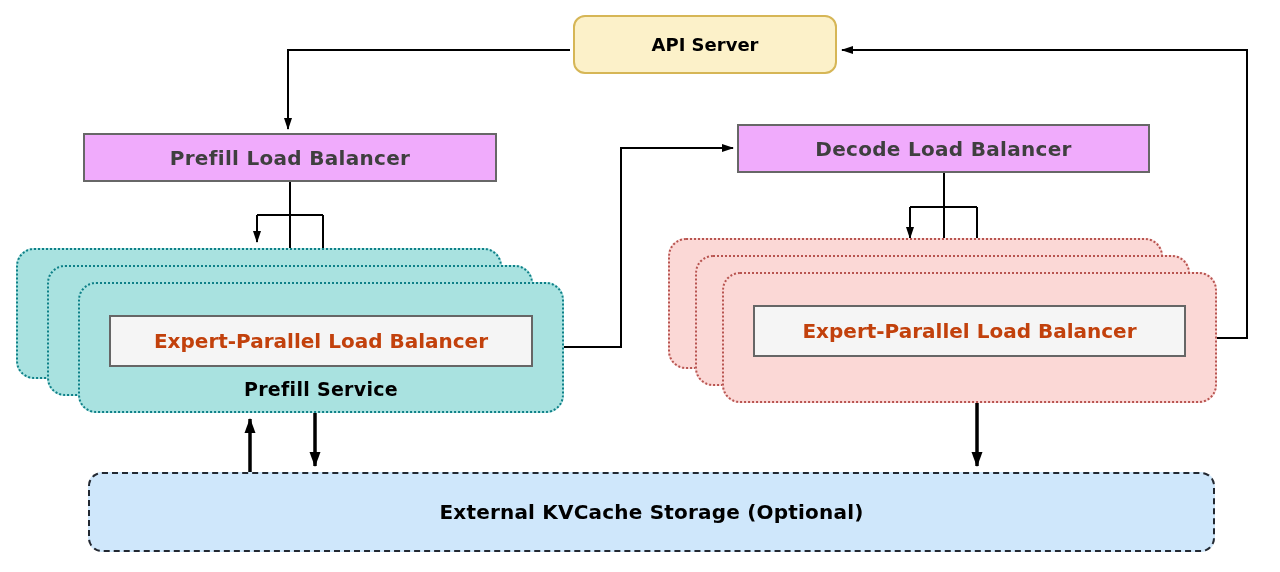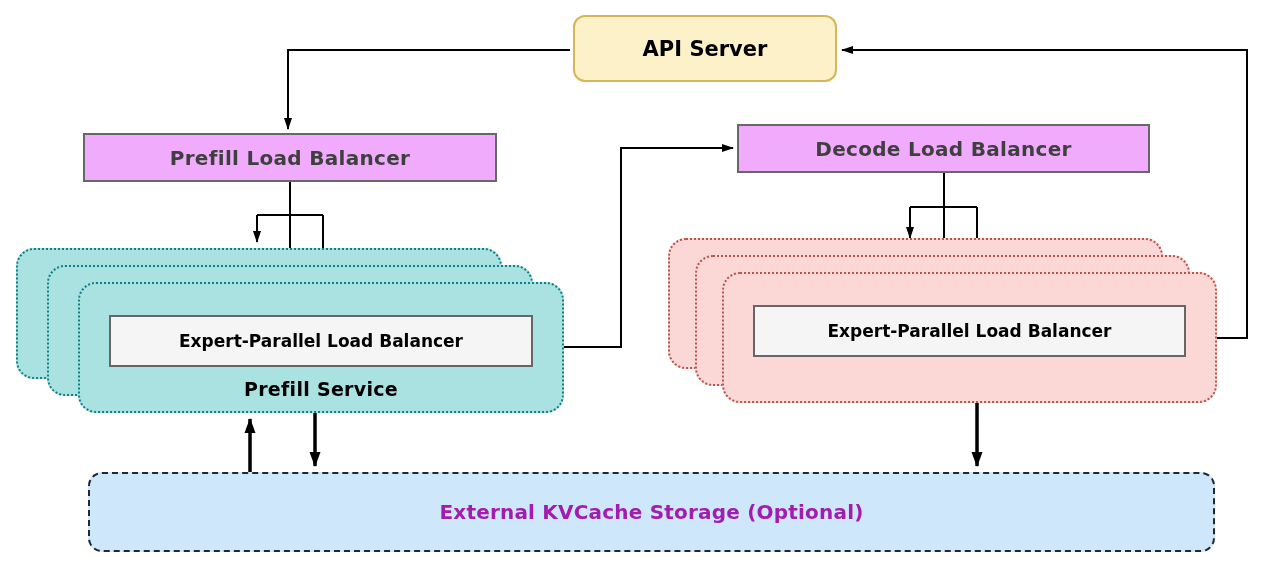--- a/index.html
+++ b/index.html
@@ -3,23 +3,23 @@
 <meta charset="utf-8">
 <style>
   html,body{margin:0;padding:0;background:#fff;}
   .canvas{
     position:relative;width:1280px;height:572px;background:#ffffff;overflow:hidden;
     font-family:"DejaVu Sans","Liberation Sans",sans-serif;
   }
   .connectors{position:absolute;left:0;top:0;width:1280px;height:572px;pointer-events:none;}
   .node{position:absolute;display:flex;align-items:center;justify-content:center;box-sizing:border-box;}
   .api{
-    left:573px;top:15px;width:264px;height:67px;
+    left:573px;top:15px;width:264px;height:59px;
     background:#FCF1C9;border:2px solid #D6B656;border-radius:12px;
-    font-weight:bold;font-size:21px;color:#000;
+    font-weight:bold;font-size:18px;color:#000;
   }
   .lb{
     background:#f0abfc;border:2px solid #676767;
     font-weight:bold;font-size:20px;color:#3F3F3F;letter-spacing:.3px;
   }
   .prefill-lb{left:83px;top:133px;width:414px;height:49px;}
   .decode-lb{left:737px;top:124px;width:413px;height:49px;}
   .card{position:absolute;box-sizing:border-box;border-radius:18px;}
   .teal .card{background:#A9E2E0;border:2px dotted #0E8088;}
   .pink .card{background:#FBD8D6;border:2px dotted #B85450;}
@@ -30,30 +30,30 @@
   .card-mid-prefill{left:31px;top:17px;}
   .card-front-prefill{left:62px;top:34px;}
   .card-mid-decode{left:27px;top:17px;}
   .card-front-decode{left:54px;top:34px;}
   .teal .card{width:486px;height:131px;}
   .pink .card{width:495px;height:131px;}
   .eplb{
     position:absolute;left:29px;top:31px;right:29px;height:52px;
     background:#F5F5F5;border:2px solid #666;box-sizing:border-box;
     display:flex;align-items:center;justify-content:center;
-    font-weight:bold;font-size:17px;color:#000000;
+    font-weight:bold;font-size:20px;color:#c2410c;
   }
   .svc-label{
     position:absolute;left:0;top:94px;width:100%;text-align:center;
     font-weight:bold;font-size:19px;color:#000;letter-spacing:.3px;
   }
   .kvcache{
     left:88px;top:472px;width:1127px;height:80px;
     background:#CFE7FB;border:2px dashed #222831;border-radius:14px;
-    font-weight:bold;font-size:20px;color:#a21caf;letter-spacing:.2px;
+    font-weight:bold;font-size:20px;color:#000000;letter-spacing:.2px;
   }
   .watermark{
     position:absolute;left:938px;top:492px;width:320px;height:42px;
     display:flex;align-items:center;justify-content:flex-end;
     font-size:33px;font-weight:bold;color:#fff;white-space:nowrap;
     text-shadow:1px 1px 2px #9a9a9a,-1px -1px 2px #c9c9c9,0 0 2px #aaa;
     pointer-events:none;
   }
   path.arrow{stroke:#000;fill:none;stroke-width:2px;}
   path.arrow-thick{stroke:#000;fill:none;stroke-width:3.5px;}

